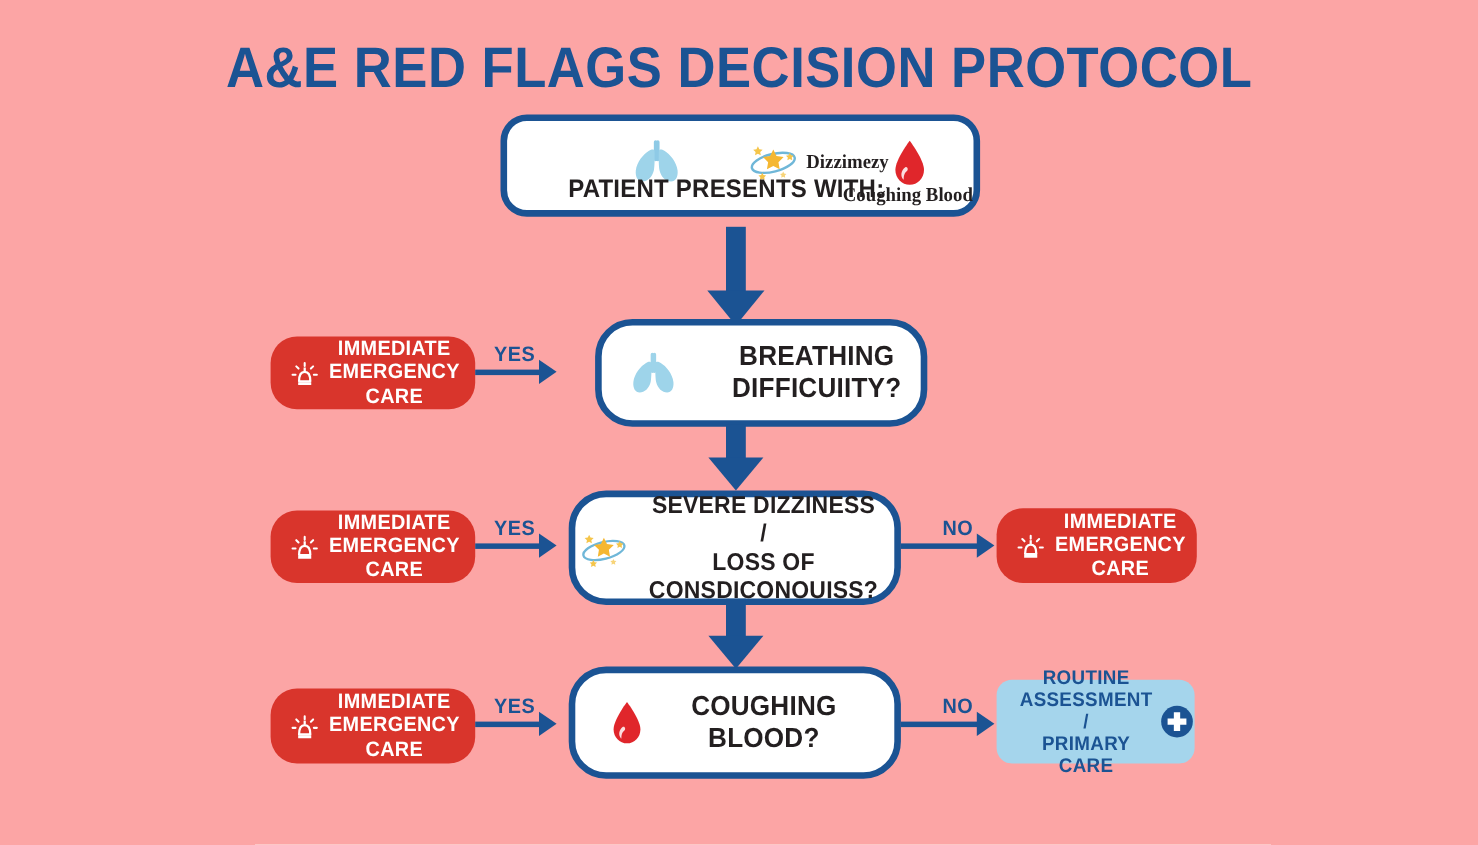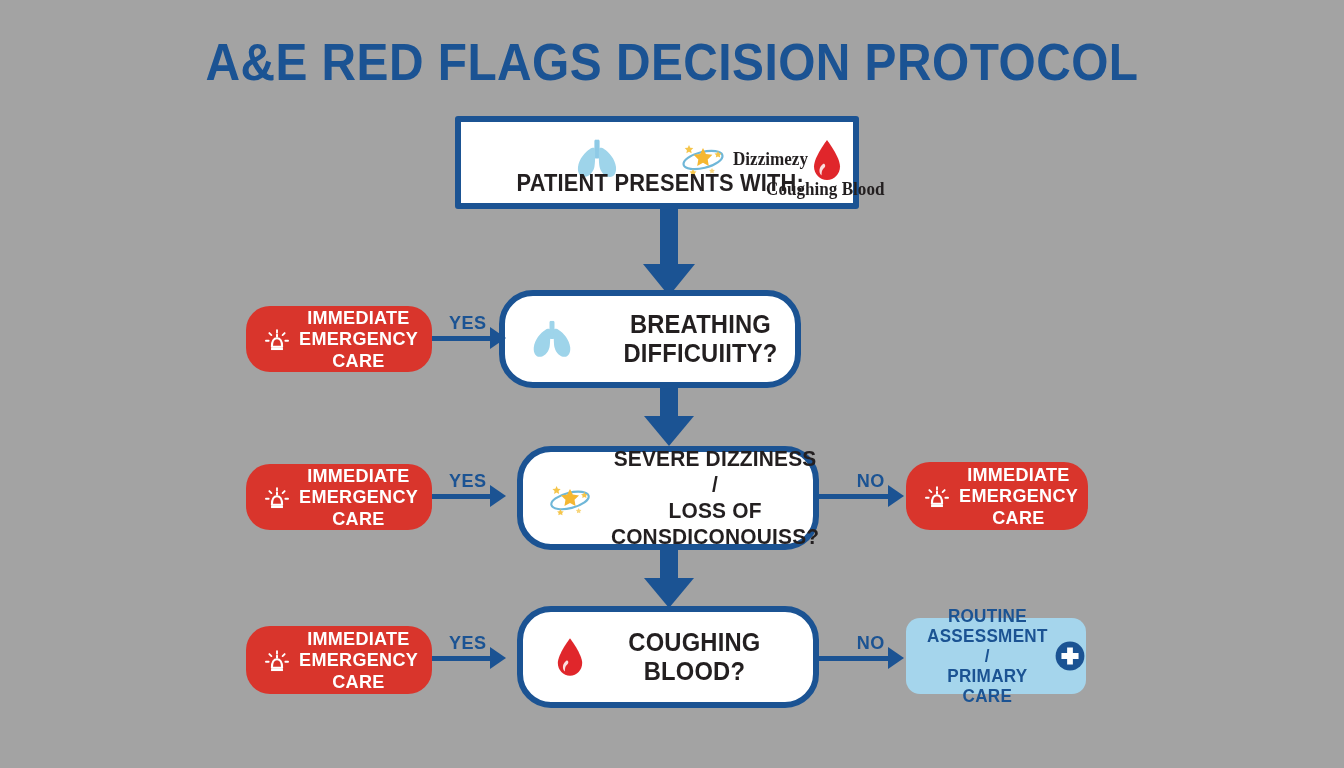--- a/index.html
+++ b/index.html
@@ -11,21 +11,21 @@
     width: 1344px;
     height: 768px;
     overflow: hidden;
     font-family: "Liberation Sans", sans-serif;
     position: relative;
   }
   #canvas {
     position: relative;
     width: 1344px;
     height: 768px;
-    background: #a3a3a3;
+    background: #fca5a5;
   }
 
   
   #title {
     position: absolute;
     left: 0;
     top: 32px;
     width: 1344px;
     text-align: center;
     font-family: "Liberation Sans Narrow", "Liberation Sans", sans-serif;
@@ -71,26 +71,26 @@
     letter-spacing: 0.2px;
     transform: scaleX(0.95);
     padding-right: 16px;
     white-space: pre-line;
   }
 
   
   #intake-node {
     position: absolute;
     left: 455px;
-    top: 116px;
-    width: 404px;
+    top: 104px;
+    width: 436px;
     height: 93px;
     background: #ffffff;
     border: 6px solid #1b5393;
-    border-radius: 3px;
+    border-radius: 24px;
     box-sizing: border-box;
   }
   #intake-label {
     position: absolute;
     left: 48px;
     top: 48px;
     font-family: "Liberation Sans Narrow", "Liberation Sans", sans-serif;
     font-weight: bold;
     font-size: 23px;
     color: #231f20;
@@ -213,21 +213,21 @@
     <div class="intake-text" id="intake-dizzy-label">Dizzimezy</div>
     <div class="intake-text" id="intake-blood-label">Coughing Blood</div>
     <div id="intake-label">PATIENT PRESENTS WITH:</div>
   </div>
 
   <svg class="v-arrow" style="left:639px; top:206px;" width="60" height="92">
     <rect x="21" y="0" width="18" height="62" fill="#1b5393"></rect>
     <path d="M4 58 L56 58 L30 90 Z" fill="#1b5393"></path>
   </svg>
 
-  <div class="decision-node" id="node-breathing" style="left:499px; top:290px; width:302px; height:98px;gap:32px;">
+  <div class="decision-node" id="node-breathing" style="left:541px; top:290px; width:302px; height:98px;gap:32px;">
     <div class="decision-icon">
       <svg viewBox="0 0 48 40" width="46" height="39">
         <path d="M23 2 v16 M25 2 v16" stroke="#9ed4ea" stroke-width="3.2" stroke-linecap="round"></path>
         <path d="M22 10 C22 9 20 8 17 10 C12 13 6 20 5 28 C4.4 34 7 38 11 38 C15.5 38 20 34 21.4 28 C22.2 24 22.3 16 22 10 Z" fill="#9ed4ea"></path>
         <path d="M26 10 C26 9 28 8 31 10 C36 13 42 20 43 28 C43.6 34 41 38 37 38 C32.5 38 28 34 26.6 28 C25.8 24 25.7 16 26 10 Z" fill="#9ed4ea"></path>
       </svg>
     </div>
     <div class="decision-label">BREATHING
 DIFFICUIITY?</div>
   </div>
@@ -246,21 +246,21 @@
   </div>
   <div class="h-line" style="left:432px; top:336px; width:58px;"></div>
   <div class="h-arrow-right" style="left:490px; top:327px;"></div>
   <div class="edge-label" style="left:448px; top:312px;">YES</div>
 
   <svg class="v-arrow" style="left:641px; top:386px;" width="56" height="62">
     <rect x="19" y="0" width="18" height="34" fill="#1b5393"></rect>
     <path d="M3 30 L53 30 L28 60 Z" fill="#1b5393"></path>
   </svg>
 
-  <div class="decision-node" id="node-dizziness" style="left:517px; top:446px; width:302px; height:104px;">
+  <div class="decision-node" id="node-dizziness" style="left:517px; top:446px; width:302px; height:104px;justify-content:center;">
     <div class="decision-icon">
       <svg viewBox="0 0 48 42" width="46" height="41">
         <ellipse cx="24" cy="23" rx="20" ry="8" fill="none" stroke="#6fb7d8" stroke-width="2.2" transform="rotate(-14 24 23)"></ellipse>
         <path d="M24 11 l2.9 5.9 6.5 .9 -4.7 4.6 1.1 6.5 -5.8 -3.1 -5.8 3.1 1.1 -6.5 -4.7 -4.6 6.5 -.9 Z" fill="#f5b731"></path>
         <path d="M10 8 l1.3 2.7 3 .4 -2.2 2.1 .5 3 -2.6 -1.4 -2.6 1.4 .5 -3 -2.2 -2.1 3 -.4 Z" fill="#f5c54a"></path>
         <path d="M39 14 l1.1 2.2 2.4 .3 -1.7 1.7 .4 2.4 -2.2 -1.1 -2.2 1.1 .4 -2.4 -1.7 -1.7 2.4 -.3 Z" fill="#f5c54a"></path>
         <path d="M14 32 l1.1 2.2 2.4 .3 -1.7 1.7 .4 2.4 -2.2 -1.1 -2.2 1.1 .4 -2.4 -1.7 -1.7 2.4 -.3 Z" fill="#f5c54a"></path>
         <path d="M33 31 l.9 1.8 2 .3 -1.4 1.4 .3 2 -1.8 -.9 -1.8 .9 .3 -2 -1.4 -1.4 2 -.3 Z" fill="#f7d479"></path>
       </svg>
     </div>

